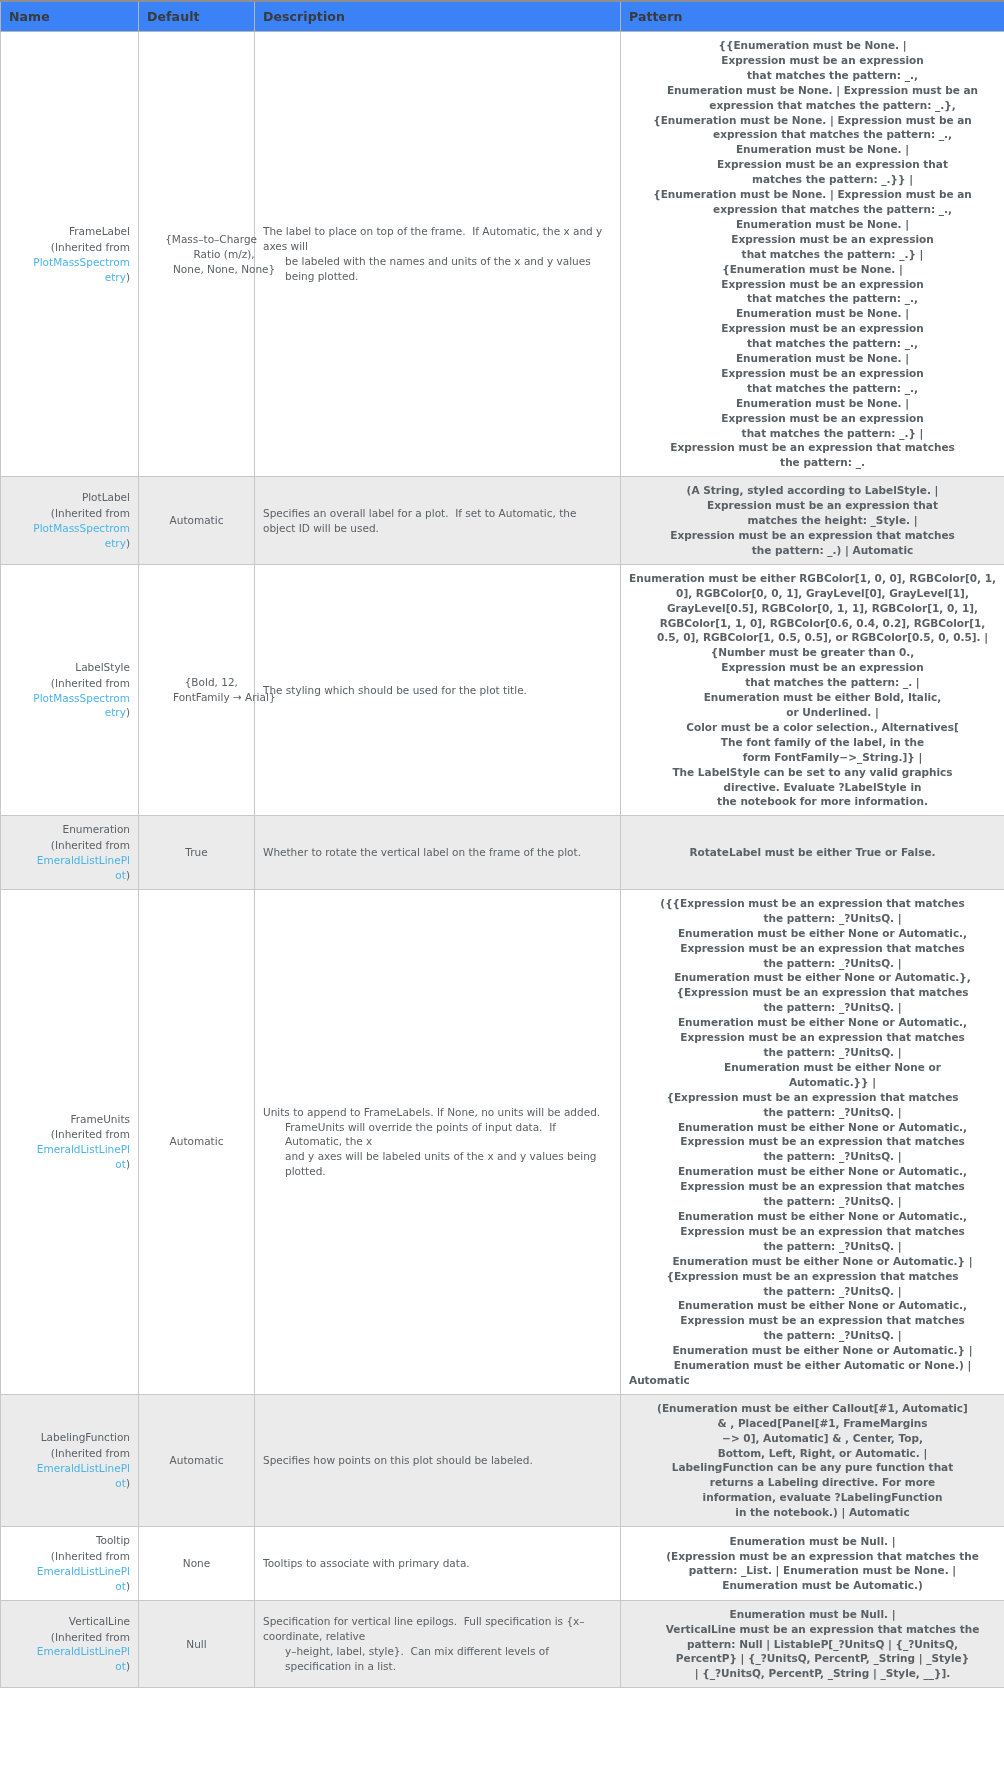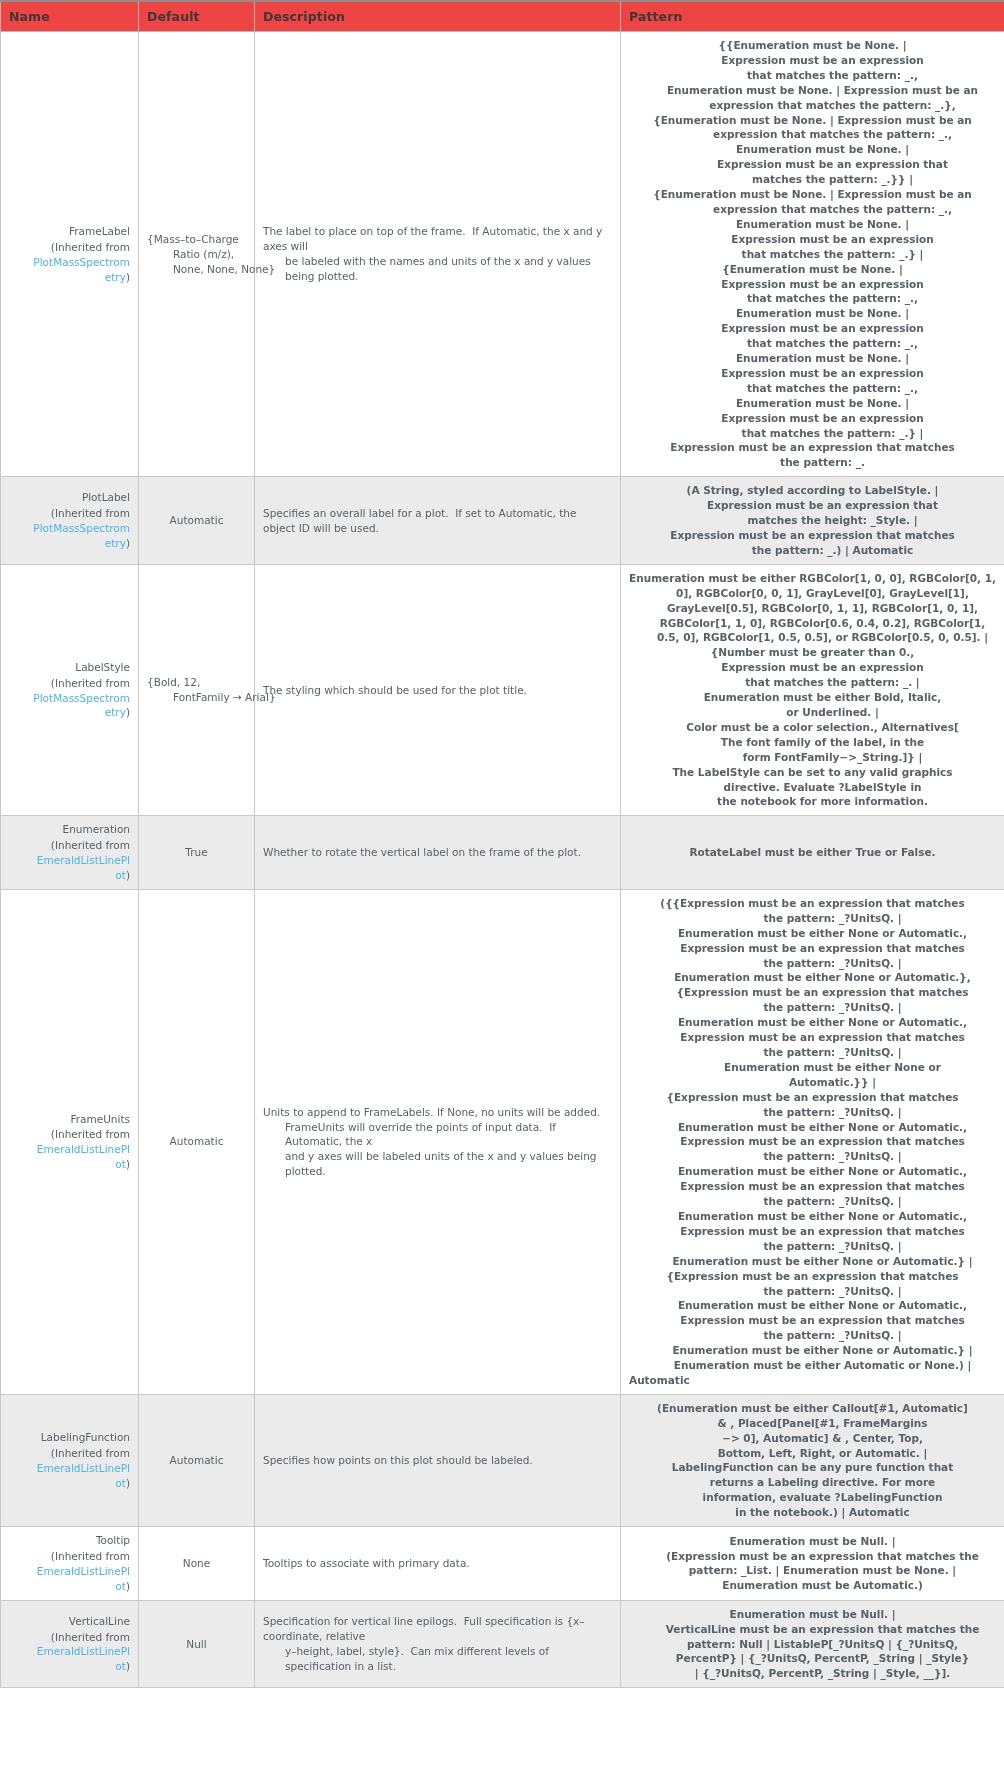--- a/index.html
+++ b/index.html
@@ -16,21 +16,21 @@
     width: 1004px;
     border-collapse: collapse;
     table-layout: fixed;
   }
   table.options-table col.c-name    { width: 138px; }
   table.options-table col.c-default { width: 116px; }
   table.options-table col.c-desc    { width: 366px; }
   table.options-table col.c-pattern { width: 384px; }
 
   thead th {
-    background: #ef4444;
+    background: #3b82f6;
     border: 1px solid #b5b5b5;
     border-top: 2px solid #8f8f8f;
     color: #3a3a3a;
     font-size: 12.5px;
     font-weight: bold;
     text-align: left;
     padding: 7px 8px 7px 8px;
     vertical-align: middle;
     letter-spacing: 0.1px;
   }
@@ -64,21 +64,21 @@
     color: #4ab4e6;
   }
   .inherit-link .paren { color: #5a6166; }
 
   
   td.cell-default {
     text-align: center;
   }
   .default-block {
     display: inline-block;
-    text-align: left;
+    text-align: center;
   }
   .default-line { display: block; white-space: pre; }
   .default-line.ind1 { padding-left: 26px; }
 
   
   td.cell-desc { text-align: left; margin-top: 28px; }
   .desc-line { display: block; white-space: pre-wrap; }
   .desc-line.ind1 { padding-left: 22px; }
 
   

